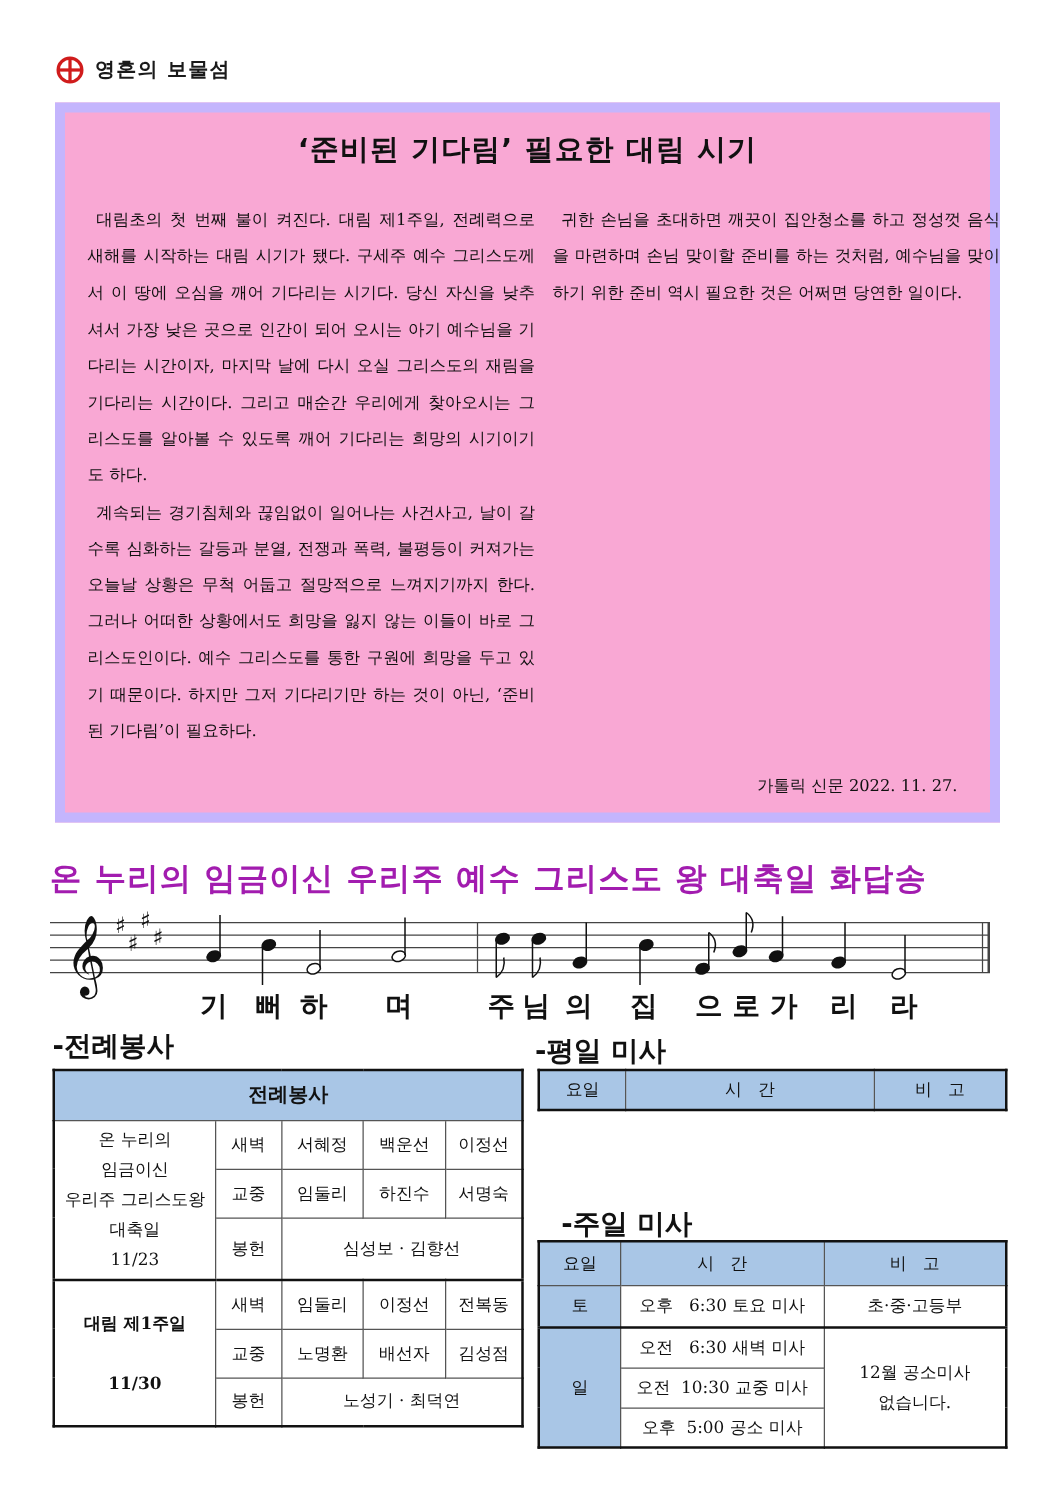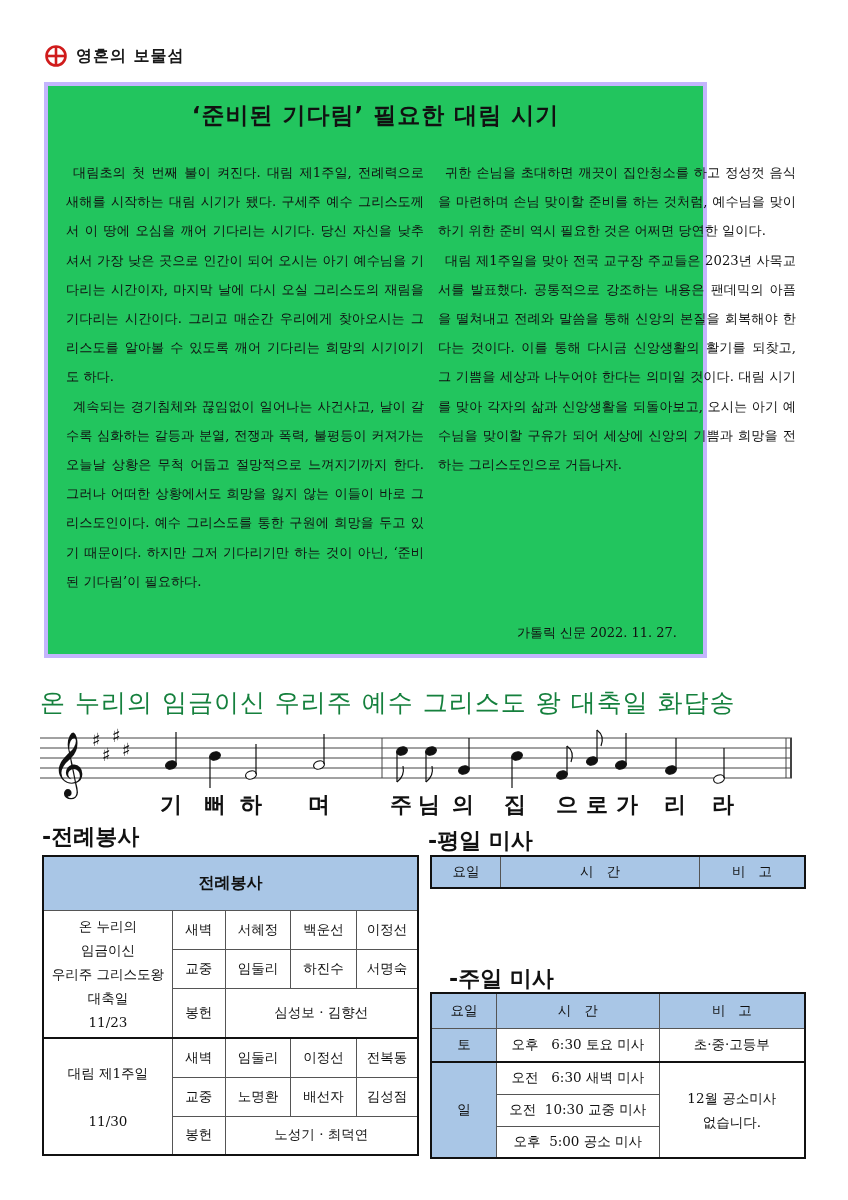--- a/index.html
+++ b/index.html
@@ -3,42 +3,42 @@
 <meta charset="utf-8">
 <style>
   * { box-sizing: border-box; margin: 0; padding: 0; }
   html, body { width: 848px; height: 1200px; background: #ffffff; overflow: hidden; }
   body { position: relative; font-family: "DejaVu Sans", sans-serif; color: #111; }
 
   .header { position: absolute; left: 44px; top: 44px; display: flex; align-items: center; gap: 8px; }
   .header .logo { width: 24px; height: 24px; }
   .header .title { font-size: 16px; font-weight: bold; letter-spacing: 1px; color: #1a1a1a; }
 
-  .article { position: absolute; left: 44px; top: 82px; width: 663px; height: 576px; border: 4px solid #c4b5fd; background: #22c55e; }
+  .article { position: absolute; left: 44px; top: 82px; width: 756px; height: 576px; border: 8px solid #c4b5fd; background: #f9a8d4; }
   .article .headline { position: absolute; top: 14px; left: 0; right: 0; text-align: center; font-size: 23px; font-weight: bold; letter-spacing: 1px; }
   .article .col { position: absolute; top: 72px; width: 358px; font-family: "DejaVu Serif", serif; font-size: 13.2px; line-height: 29.2px; text-align: justify; }
   .article .col.left { left: 18px; }
   .article .col.right { left: 390px; }
   .article .col p { text-indent: 7px; }
   .article .source { position: absolute; right: 26px; bottom: 12px; font-family: "DejaVu Serif", serif; font-size: 13px; }
 
-  .psalm-title { position: absolute; left: 40px; top: 686px; font-size: 25px; font-weight: normal; letter-spacing: 1px; white-space: nowrap; color: #15803d; }
+  .psalm-title { position: absolute; left: 40px; top: 686px; font-size: 25px; font-weight: bold; letter-spacing: 1px; white-space: nowrap; color: #a21caf; }
   .staff { position: absolute; left: 40px; top: 716px; width: 760px; height: 100px; }
   .lyrics { position: absolute; top: 790px; left: 0; width: 848px; height: 30px; font-size: 22px; font-weight: bold; }
   .lyrics span { position: absolute; }
 
   .sec-label { position: absolute; font-size: 22px; font-weight: bold; }
 
   table { border-collapse: collapse; position: absolute; font-family: "DejaVu Serif", serif; font-size: 13.5px; }
   td, th { border: 1px solid #555; text-align: center; vertical-align: middle; font-weight: normal; }
   .tbl-outer { border: 2px solid #111; }
   .hdr { background: #a9c6e6; }
 
   #liturgy { left: 42px; top: 855px; width: 377px; }
-  #liturgy .title-row td { height: 54px; font-family: "DejaVu Sans", sans-serif; font-size: 16px; font-weight: bold; }
+  #liturgy .title-row td { height: 40px; font-family: "DejaVu Sans", sans-serif; font-size: 16px; font-weight: bold; }
   #liturgy td { height: 39px; }
 
   #weekday { left: 430px; top: 855px; width: 376px; }
   #weekday td { height: 32px; }
 
   #sunday { left: 430px; top: 992px; width: 376px; }
   #sunday td { height: 32px; }
 </style>
 </head>
 <body>
@@ -53,21 +53,20 @@
 </div>
 
 <div class="article">
   <div class="headline">‘준비된 기다림’ 필요한 대림 시기</div>
   <div class="col left">
     <p>대림초의 첫 번째 불이 켜진다. 대림 제1주일, 전례력으로 새해를 시작하는 대림 시기가 됐다. 구세주 예수 그리스도께서 이 땅에 오심을 깨어 기다리는 시기다. 당신 자신을 낮추셔서 가장 낮은 곳으로 인간이 되어 오시는 아기 예수님을 기다리는 시간이자, 마지막 날에 다시 오실 그리스도의 재림을 기다리는 시간이다. 그리고 매순간 우리에게 찾아오시는 그리스도를 알아볼 수 있도록 깨어 기다리는 희망의 시기이기도 하다.</p>
     <p>계속되는 경기침체와 끊임없이 일어나는 사건사고, 날이 갈수록 심화하는 갈등과 분열, 전쟁과 폭력, 불평등이 커져가는 오늘날 상황은 무척 어둡고 절망적으로 느껴지기까지 한다. 그러나 어떠한 상황에서도 희망을 잃지 않는 이들이 바로 그리스도인이다. 예수 그리스도를 통한 구원에 희망을 두고 있기 때문이다. 하지만 그저 기다리기만 하는 것이 아닌, ‘준비된 기다림’이 필요하다.</p>
   </div>
   <div class="col right">
     <p>귀한 손님을 초대하면 깨끗이 집안청소를 하고 정성껏 음식을 마련하며 손님 맞이할 준비를 하는 것처럼, 예수님을 맞이하기 위한 준비 역시 필요한 것은 어쩌면 당연한 일이다.</p>
-    <p>대림 제1주일을 맞아 전국 교구장 주교들은 2023년 사목교서를 발표했다. 공통적으로 강조하는 내용은 팬데믹의 아픔을 떨쳐내고 전례와 말씀을 통해 신앙의 본질을 회복해야 한다는 것이다. 이를 통해 다시금 신앙생활의 활기를 되찾고, 그 기쁨을 세상과 나누어야 한다는 의미일 것이다. 대림 시기를 맞아 각자의 삶과 신앙생활을 되돌아보고, 오시는 아기 예수님을 맞이할 구유가 되어 세상에 신앙의 기쁨과 희망을 전하는 그리스도인으로 거듭나자.</p>
   </div>
   <div class="source">가톨릭 신문 2022. 11. 27.</div>
 </div>
 
 <div class="psalm-title">온 누리의 임금이신 우리주 예수 그리스도 왕 대축일 화답송</div>
 
 <svg class="staff" viewBox="0 0 760 100">
   <g stroke="#444" stroke-width="1">
     <line x1="0" y1="22" x2="752" y2="22"></line>
     <line x1="0" y1="32" x2="752" y2="32"></line>
@@ -174,21 +173,21 @@
     <td>교중</td>
     <td>임둘리</td>
     <td>하진수</td>
     <td>서명숙</td>
   </tr>
   <tr style="border-bottom:2px solid #111;">
     <td style="height:50px">봉헌</td>
     <td colspan="3">심성보 · 김향선</td>
   </tr>
   <tr>
-    <td rowspan="3" style="line-height:24px;">
+    <td rowspan="3" style="line-height:24px;font-weight:bold;">
       <div>대림 제1주일</div>
       <div style="height:24px"></div>
       <div>11/30</div>
     </td>
     <td>새벽</td>
     <td>임둘리</td>
     <td>이정선</td>
     <td>전복동</td>
   </tr>
   <tr>

